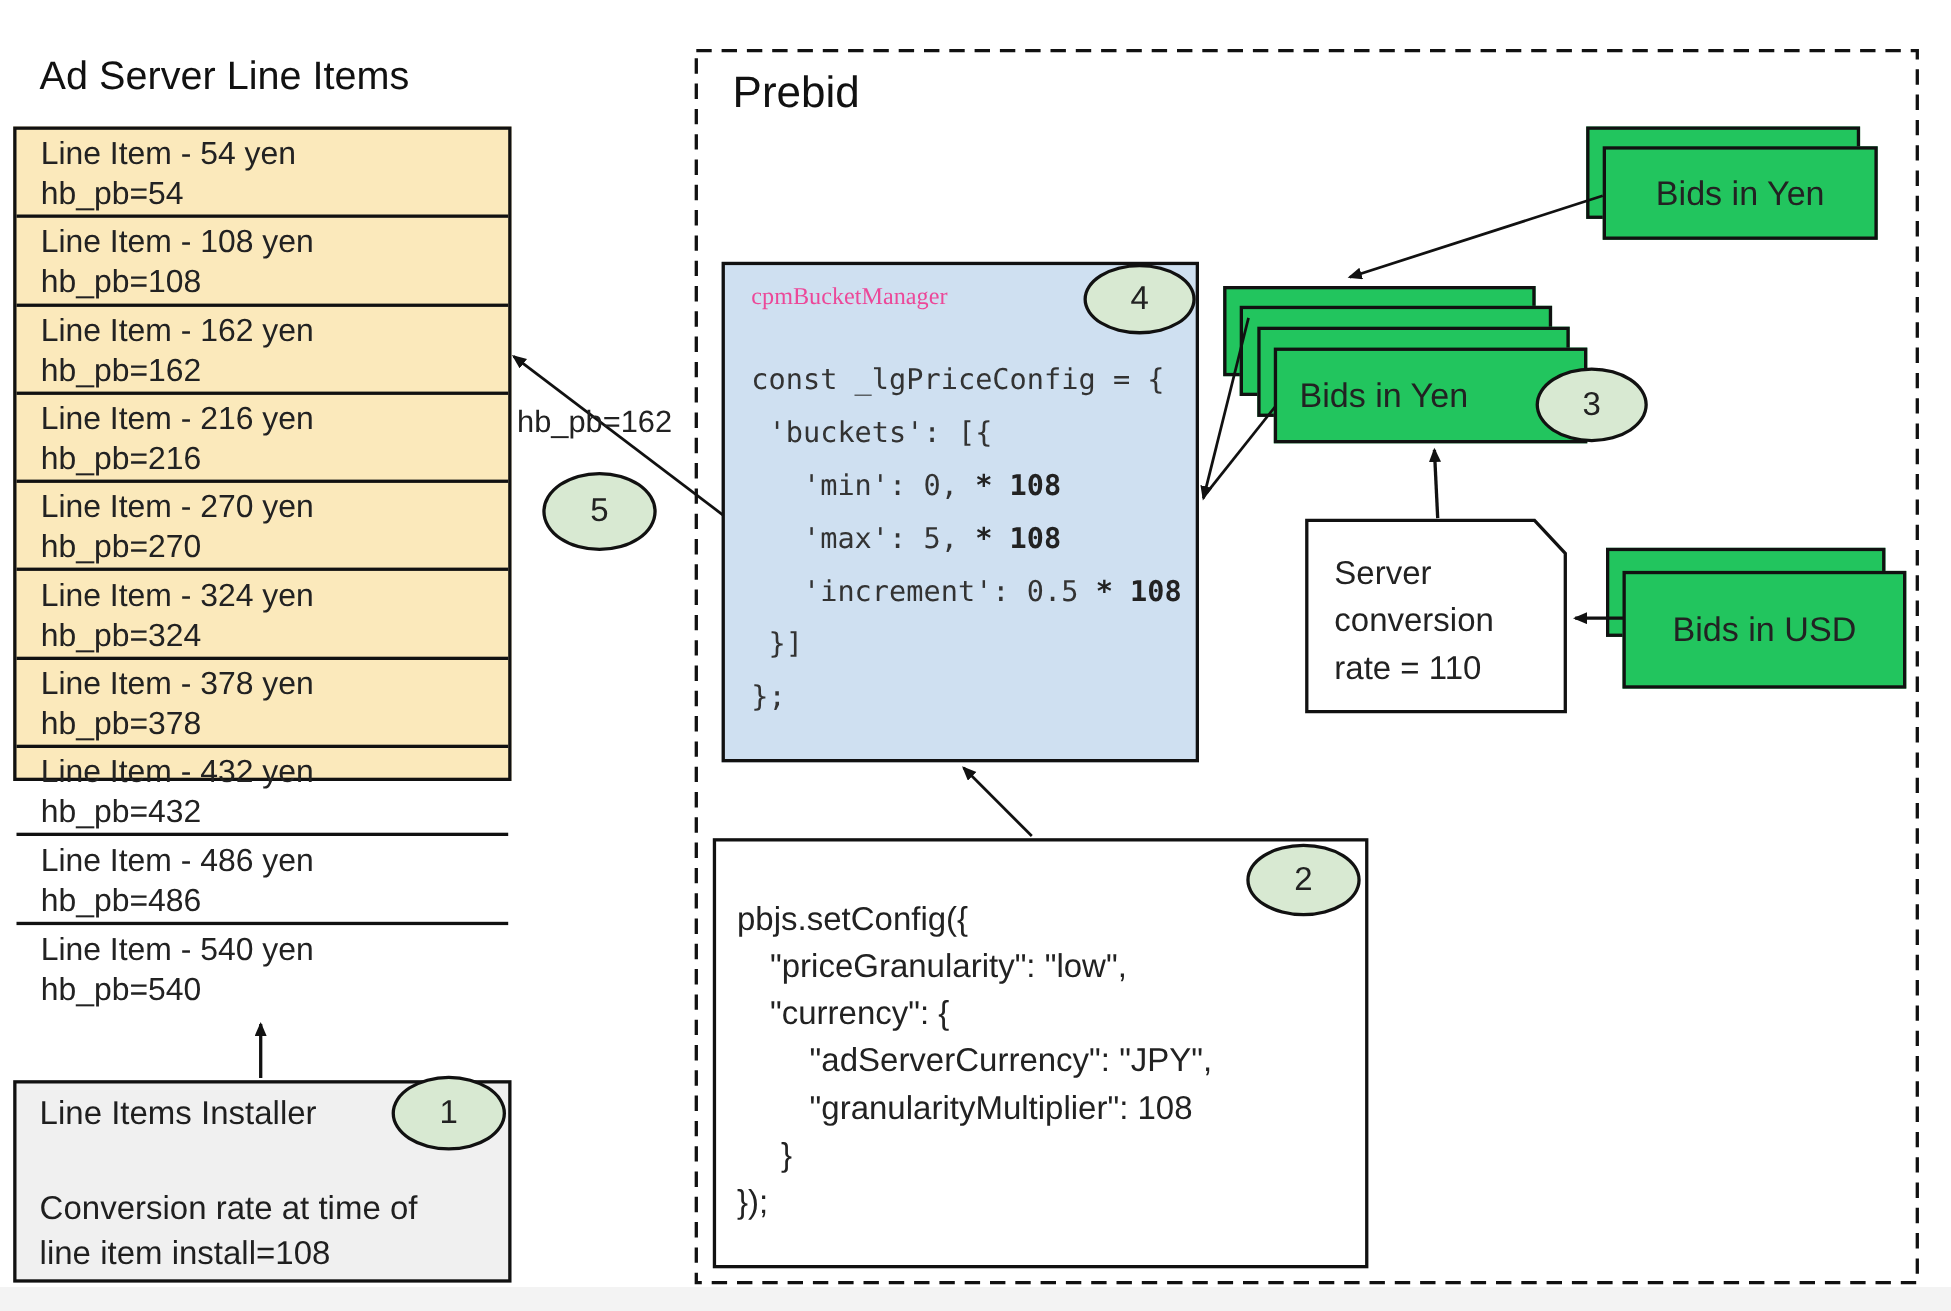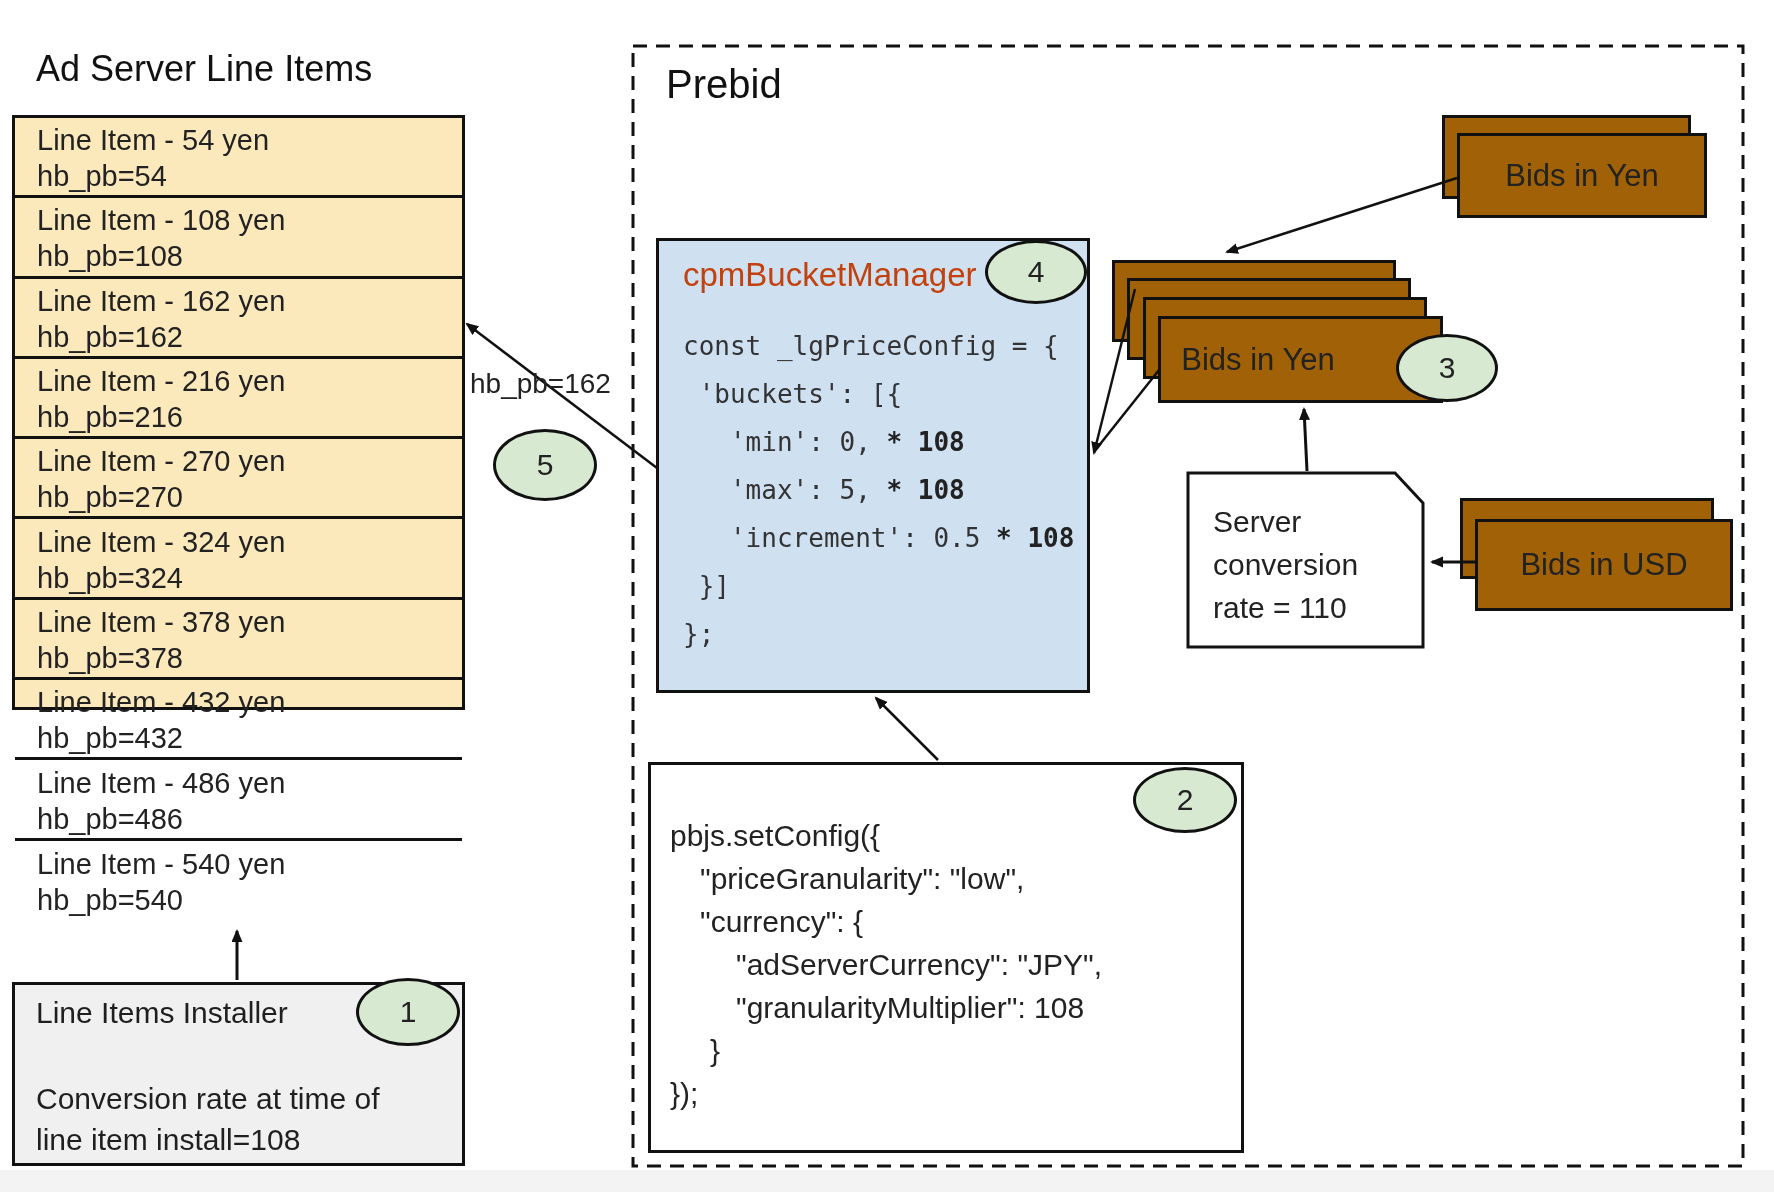--- a/index.html
+++ b/index.html
@@ -13,37 +13,37 @@
   #line-items-table{left:12px;top:115px;width:453px;height:595px;border:3px solid #111;background:#fbe9bb;z-index:1;}
   .li-row{box-sizing:border-box;height:80.3px;border-bottom:3px solid #111;padding:3px 8px 0 22px;
           display:flex;flex-direction:column;justify-content:center;font-size:29px;line-height:36px;color:#222;}
   .li-row:last-child{border-bottom:none;}
   #installer-box{left:12px;top:982px;width:453px;height:184px;border:3px solid #111;background:#f0f0f0;z-index:1;}
   #installer-title{left:36px;top:996px;font-size:30px;z-index:6;}
   #installer-note{left:36px;top:1078px;font-size:30px;line-height:41px;z-index:6;}
   
   #prebid-label{left:666px;top:62px;font-size:40px;color:#111;z-index:6;}
   #cpm-box{left:656px;top:238px;width:434px;height:455px;border:3px solid #111;background:#cfe0f1;z-index:1;}
-  #cpm-title{left:683px;top:256px;font-size:33px;color:#c2410c;z-index:6;}
+  #cpm-title{left:683px;top:256px;font-size:22px;color:#ec4899;z-index:6;font-family:Liberation Serif, serif;}
   #cpm-code{left:683px;top:322px;font-family:"DejaVu Sans Mono",monospace;font-size:26px;line-height:48px;
             color:#333;white-space:pre;z-index:6;}
   #cpm-code .b{font-weight:700;color:#222;}
   #pbjs-box{left:648px;top:762px;width:596px;height:391px;border:3px solid #111;background:#ffffff;z-index:1;}
   #pbjs-code{left:670px;top:814px;font-size:30px;line-height:43px;color:#222;z-index:6;}
   
-  .card{border:3px solid #111;background:#a16207;z-index:1;display:flex;align-items:center;justify-content:center;
+  .card{border:3px solid #111;background:#22c55e;z-index:1;display:flex;align-items:center;justify-content:center;
         font-size:31px;color:#222;}
   #yen-top-back{left:1442px;top:115px;width:249px;height:84px;}
   #yen-top-front{left:1457px;top:133px;width:250px;height:85px;z-index:2;}
   #stack-c1{left:1112px;top:260px;width:284px;height:82px;}
   #stack-c2{left:1127px;top:278px;width:284px;height:82px;z-index:2;}
   #stack-c3{left:1143px;top:297px;width:284px;height:82px;z-index:3;}
   #stack-c4{left:1158px;top:316px;width:285px;height:87px;z-index:4;padding-right:85px;}
   #usd-back{left:1460px;top:498px;width:254px;height:81px;}
-  #usd-front{left:1475px;top:519px;width:258px;height:92px;z-index:2;}
+  #usd-front{left:1475px;top:519px;width:258px;height:107px;z-index:2;}
   #note-text{left:1213px;top:500px;font-size:30px;line-height:43px;color:#222;z-index:6;}
   
   .badge{border:3px solid #111;background:#d8e9d2;border-radius:50%;display:flex;align-items:center;
          justify-content:center;font-size:30px;color:#222;z-index:7;}
   #badge-installer{left:356px;top:978px;width:104px;height:68px;}
   #badge-pbjs{left:1133px;top:767px;width:104px;height:66px;}
   #badge-stack{left:1396px;top:334px;width:102px;height:68px;}
   #badge-bucket{left:985px;top:240px;width:102px;height:64px;}
   #badge-hb{left:493px;top:429px;width:104px;height:72px;}
   

